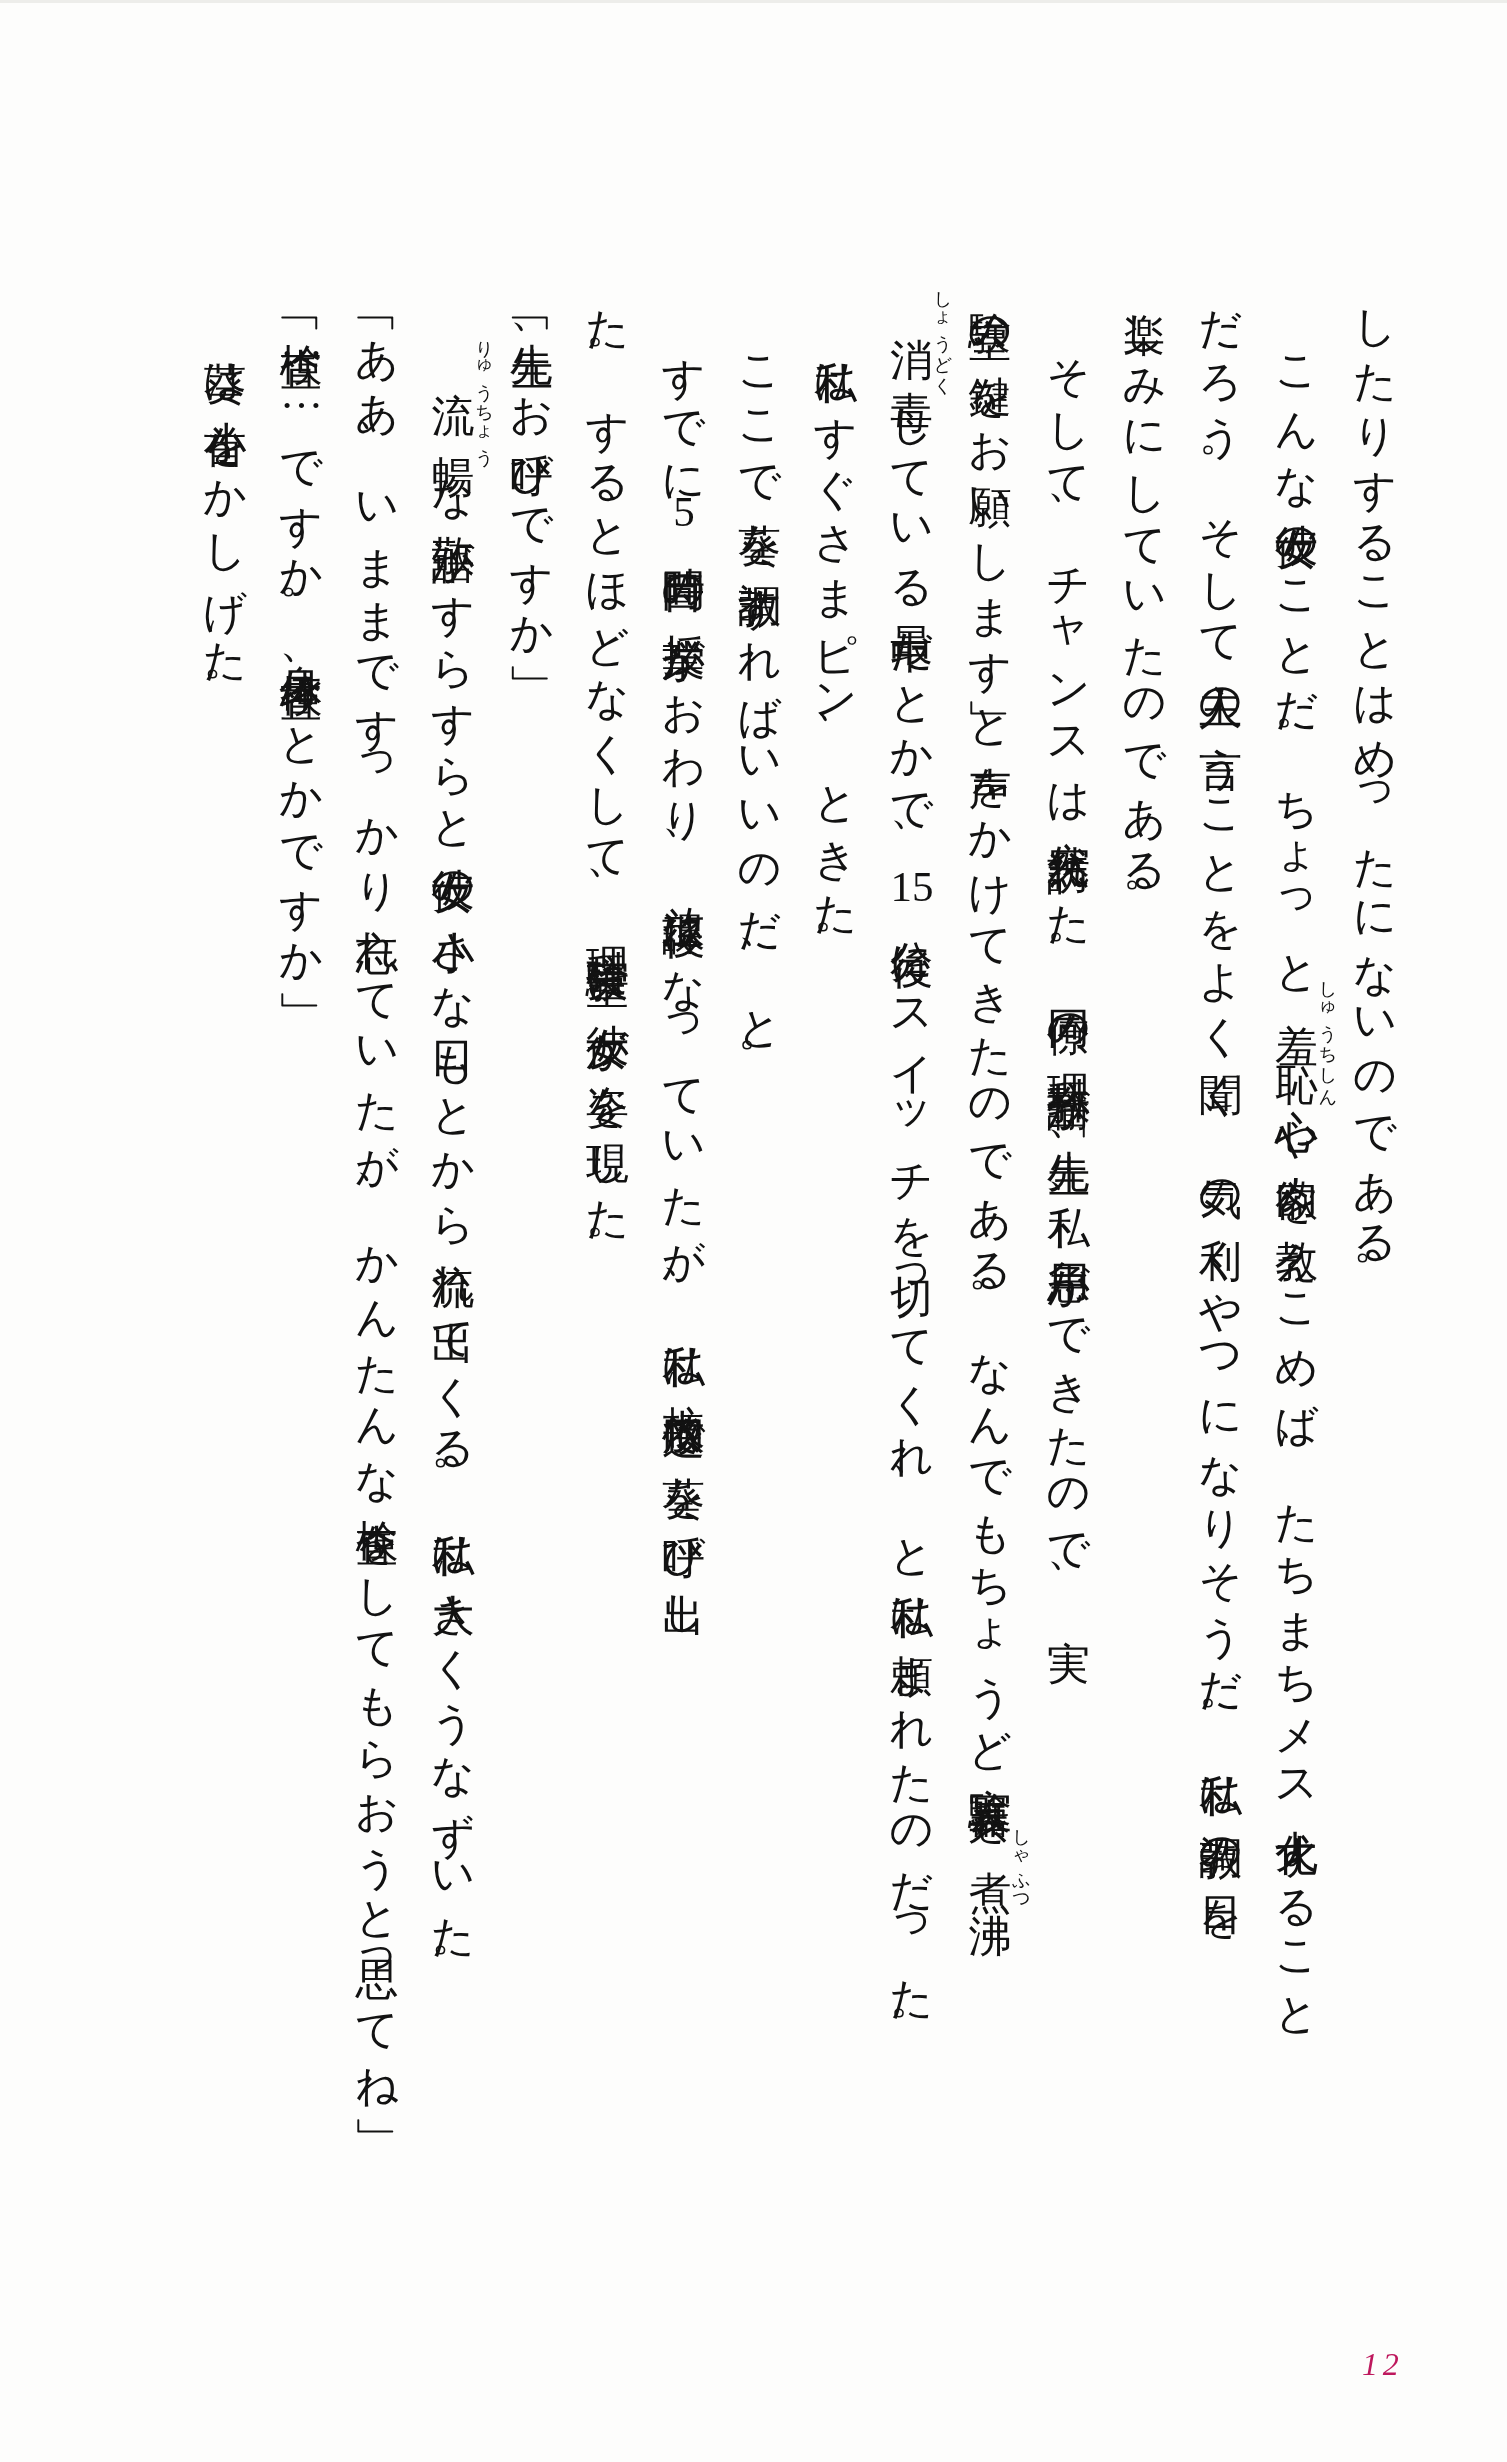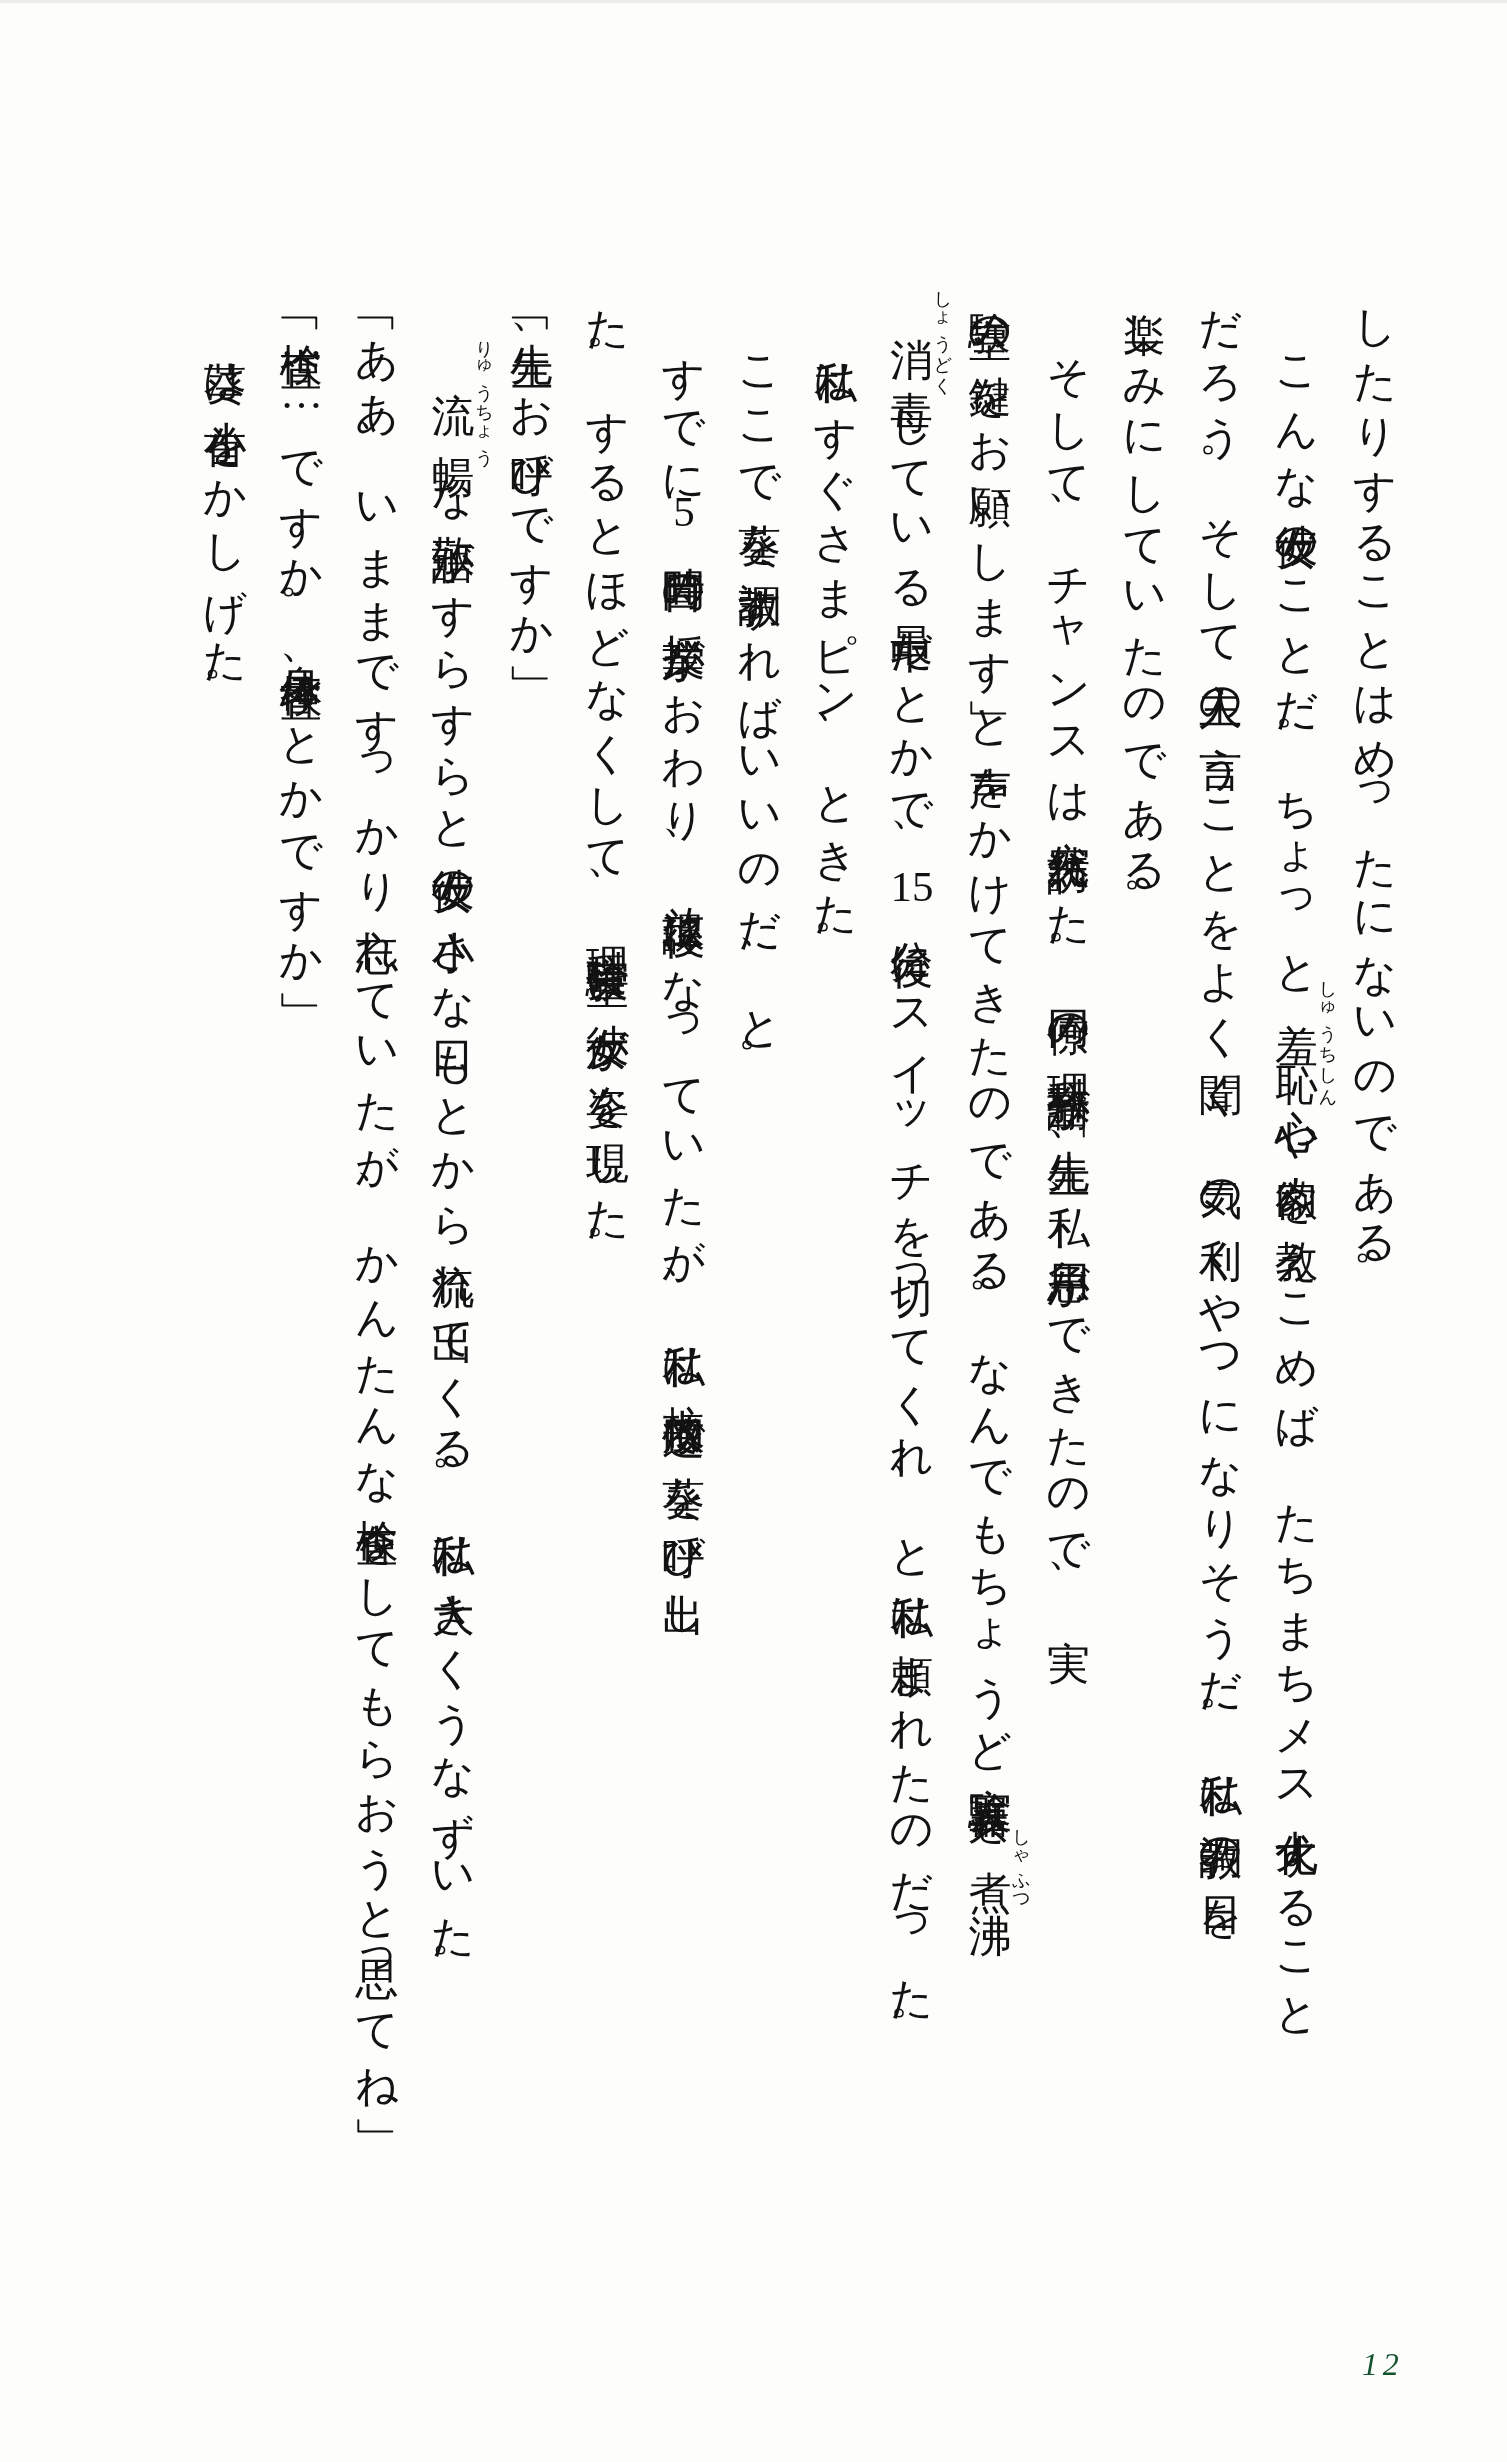--- a/index.html
+++ b/index.html
@@ -53,21 +53,21 @@
     text-combine-upright: all;
     -webkit-text-combine: horizontal;
   }
   .page-number {
     position: absolute;
     left: 1362px;
     top: 2346px;
     font-size: 32px;
     font-style: italic;
     letter-spacing: 4.7px;
-    color: #14532d;
+    color: #be185d;
   }
 </style>
 </head>
 <body>
 
 <div class="page">
   <div class="scan-edge"></div>
   <div class="text-block" id="text-block">
       <div class="col indent-none"><span>したりすることはめったにないのである。</span></div>
       <div class="col indent-full"><span>こんな彼女のことだ。ちょっと</span><ruby>羞恥心<rt>しゅうちしん</rt></ruby><span>や肉欲を教えこめば、たちまちメス犬化すること</span></div>

